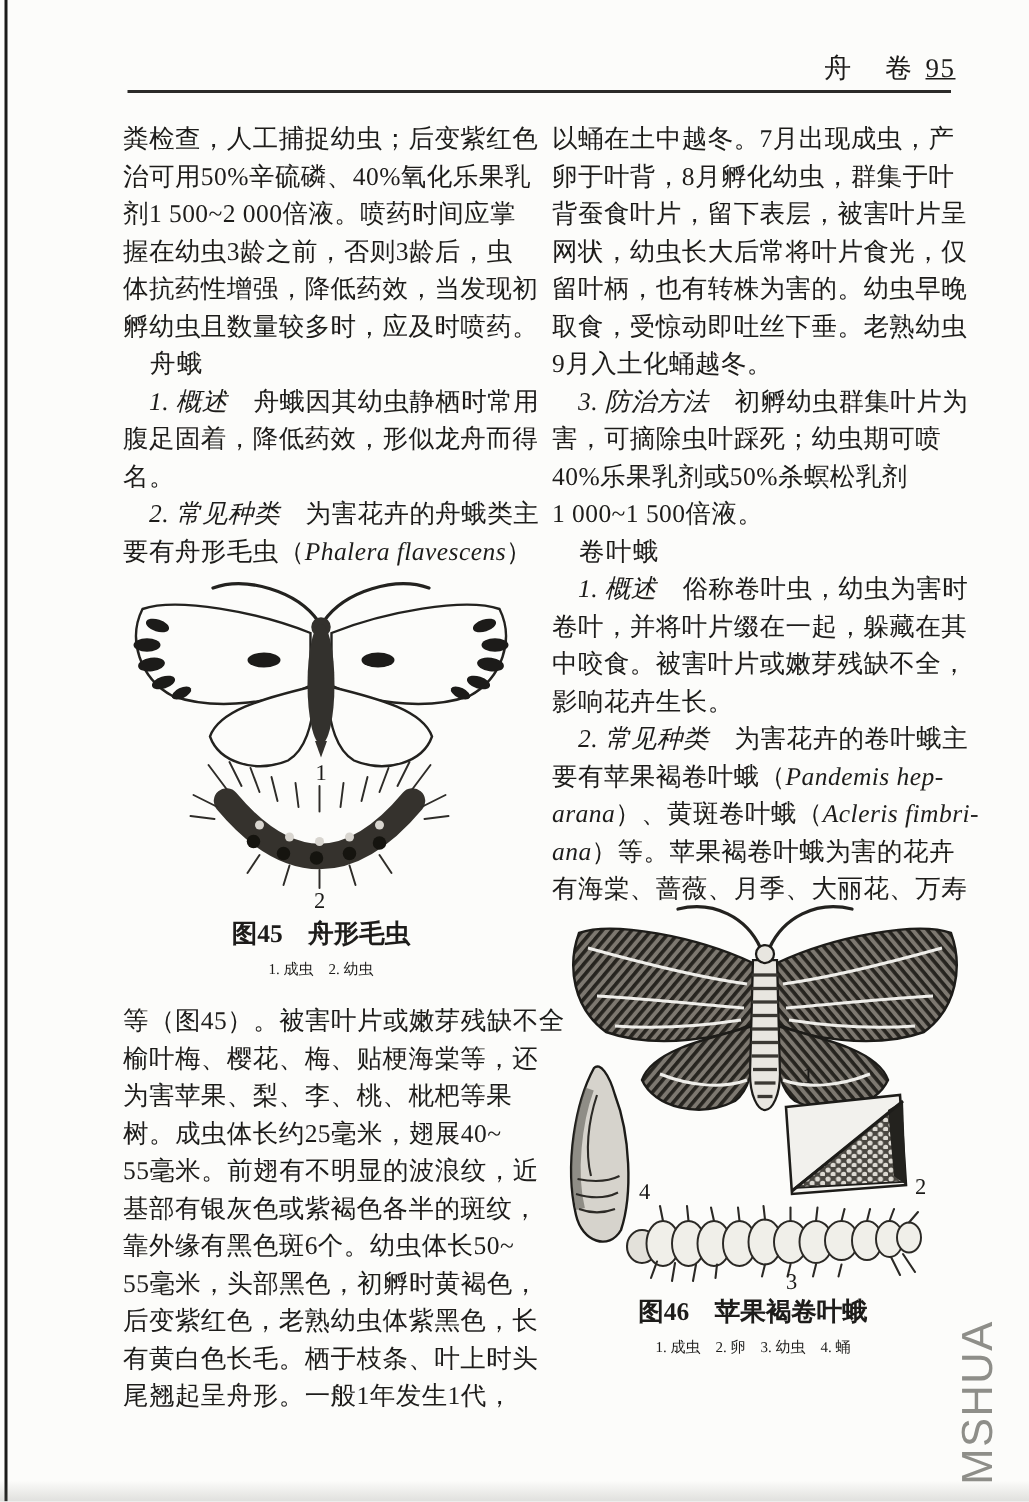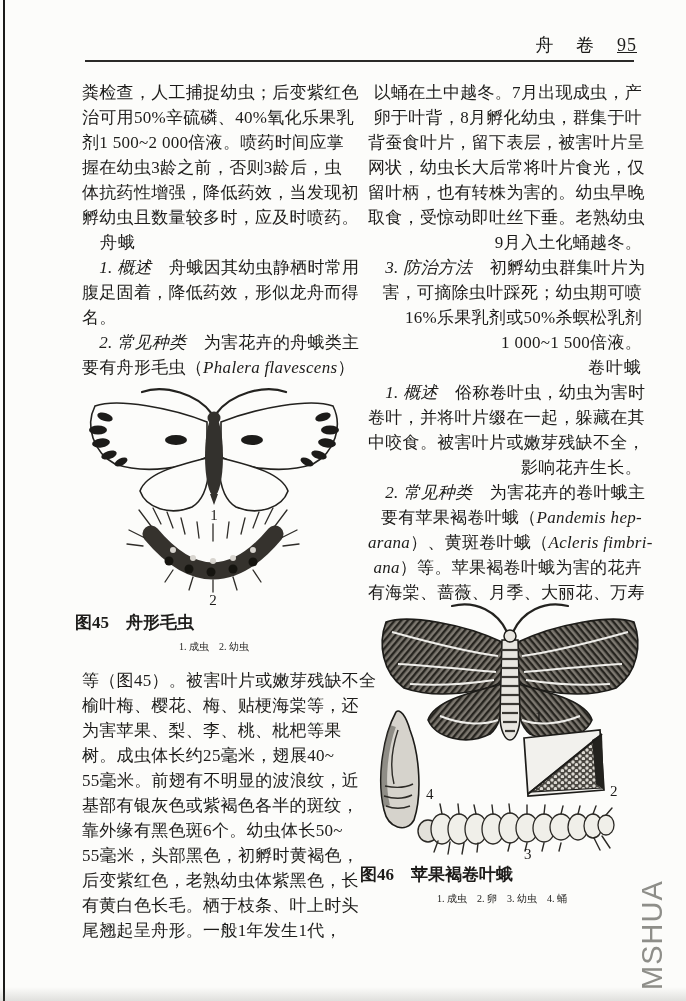--- a/index.html
+++ b/index.html
@@ -3,33 +3,33 @@
 <meta charset="utf-8">
 <style>
   html,body{margin:0;padding:0;background:#e8e8e6;}
   .page{position:relative;width:686px;height:1001px;background:#fcfcfa;overflow:hidden;
         font-family:"Liberation Serif","DejaVu Serif",serif;color:#1d1c1a;}
   .scan-edge{position:absolute;left:3px;top:0;width:2px;height:100%;background:#1b1b19;}
   .bottom-shadow{position:absolute;left:0;right:0;bottom:0;height:14px;
         background:linear-gradient(to bottom,rgba(110,110,105,0),rgba(110,110,105,0.20));}
   .header{position:absolute;top:33px;right:49px;display:flex;align-items:baseline;font-size:18px;}
   .header .sec{letter-spacing:9px;}
-  .header .num{margin-left:14px;letter-spacing:1px;text-decoration:underline;}
+  .header .num{letter-spacing:1px;text-decoration:underline;}
   .header-rule{position:absolute;top:60px;left:85px;width:549px;height:2px;background:#2b2a28;}
   .col{position:absolute;width:274px;}
   #col-left-top{left:82px;top:80px;}
   #col-left-bottom{left:82px;top:668px;}
-  #col-right{left:368px;top:80px;text-align:right;}
+  #col-right{left:368px;top:80px;}
   .line{height:25px;line-height:25px;font-size:17px;white-space:nowrap;letter-spacing:0.3px;}
   .line.heading{font-family:"Liberation Sans","DejaVu Sans",sans-serif;font-weight:normal;letter-spacing:1px;}
   .line i{font-style:italic;}
   .figure{position:absolute;}
   #figure-45{left:75px;top:378px;width:278px;}
   #figure-46{left:360px;top:598px;width:284px;}
-  .fig-caption{text-align:left;font-size:17px;height:26px;line-height:26px;font-weight:bold;}
+  .fig-caption{text-align:center;font-size:17px;height:26px;line-height:26px;font-weight:bold;}
   .fig-legend{text-align:center;font-size:10px;height:22px;line-height:22px;}
   svg{display:block;}
   svg text{font-family:"Liberation Serif","DejaVu Serif",serif;font-size:15px;fill:#1c1b19;}
   .watermark{position:absolute;left:592px;top:918px;width:120px;height:34px;line-height:34px;
         transform:rotate(-90deg);color:#8e8e89;text-align:center;
         font-family:"Liberation Sans","DejaVu Sans",sans-serif;font-size:29px;letter-spacing:1px;}
 </style>
 </head>
 <body>
 
@@ -137,21 +137,21 @@
   <div class="col" id="col-right">
       <div class="line">以蛹在土中越冬。7月出现成虫，产</div>
       <div class="line">卵于叶背，8月孵化幼虫，群集于叶</div>
       <div class="line">背蚕食叶片，留下表层，被害叶片呈</div>
       <div class="line">网状，幼虫长大后常将叶片食光，仅</div>
       <div class="line">留叶柄，也有转株为害的。幼虫早晚</div>
       <div class="line">取食，受惊动即吐丝下垂。老熟幼虫</div>
       <div class="line">9月入土化蛹越冬。</div>
       <div class="line">　<i>3. 防治方法</i>　初孵幼虫群集叶片为</div>
       <div class="line">害，可摘除虫叶踩死；幼虫期可喷</div>
-      <div class="line">16%乐果乳剂或50%杀螟松乳剂</div>
+      <div class="line">40%乐果乳剂或50%杀螟松乳剂</div>
       <div class="line">1 000~1 500倍液。</div>
       <div class="line heading">　卷叶蛾</div>
       <div class="line">　<i>1. 概述</i>　俗称卷叶虫，幼虫为害时</div>
       <div class="line">卷叶，并将叶片缀在一起，躲藏在其</div>
       <div class="line">中咬食。被害叶片或嫩芽残缺不全，</div>
       <div class="line">影响花卉生长。</div>
       <div class="line">　<i>2. 常见种类</i>　为害花卉的卷叶蛾主</div>
       <div class="line">要有苹果褐卷叶蛾（<i>Pandemis hep-</i></div>
       <div class="line"><i>arana</i>）、黄斑卷叶蛾（<i>Acleris fimbri-</i></div>
       <div class="line"><i>ana</i>）等。苹果褐卷叶蛾为害的花卉</div>

